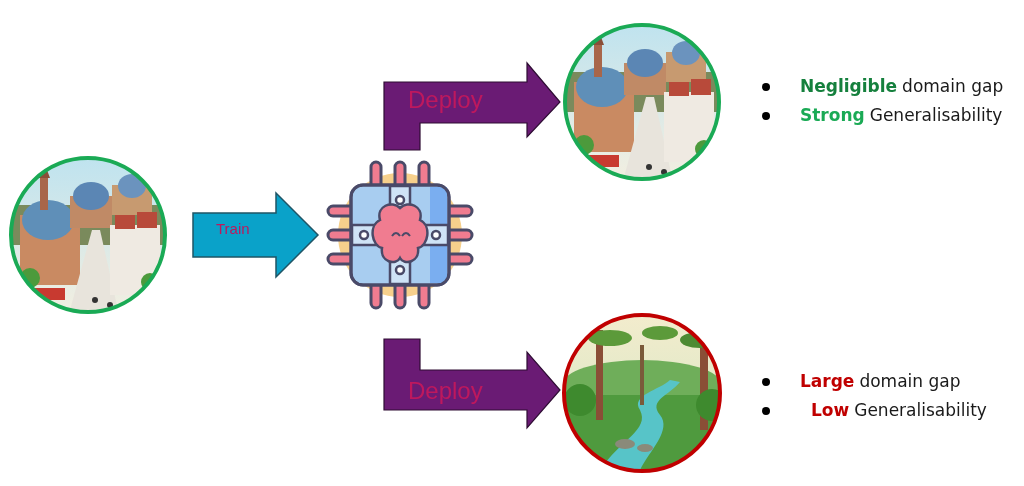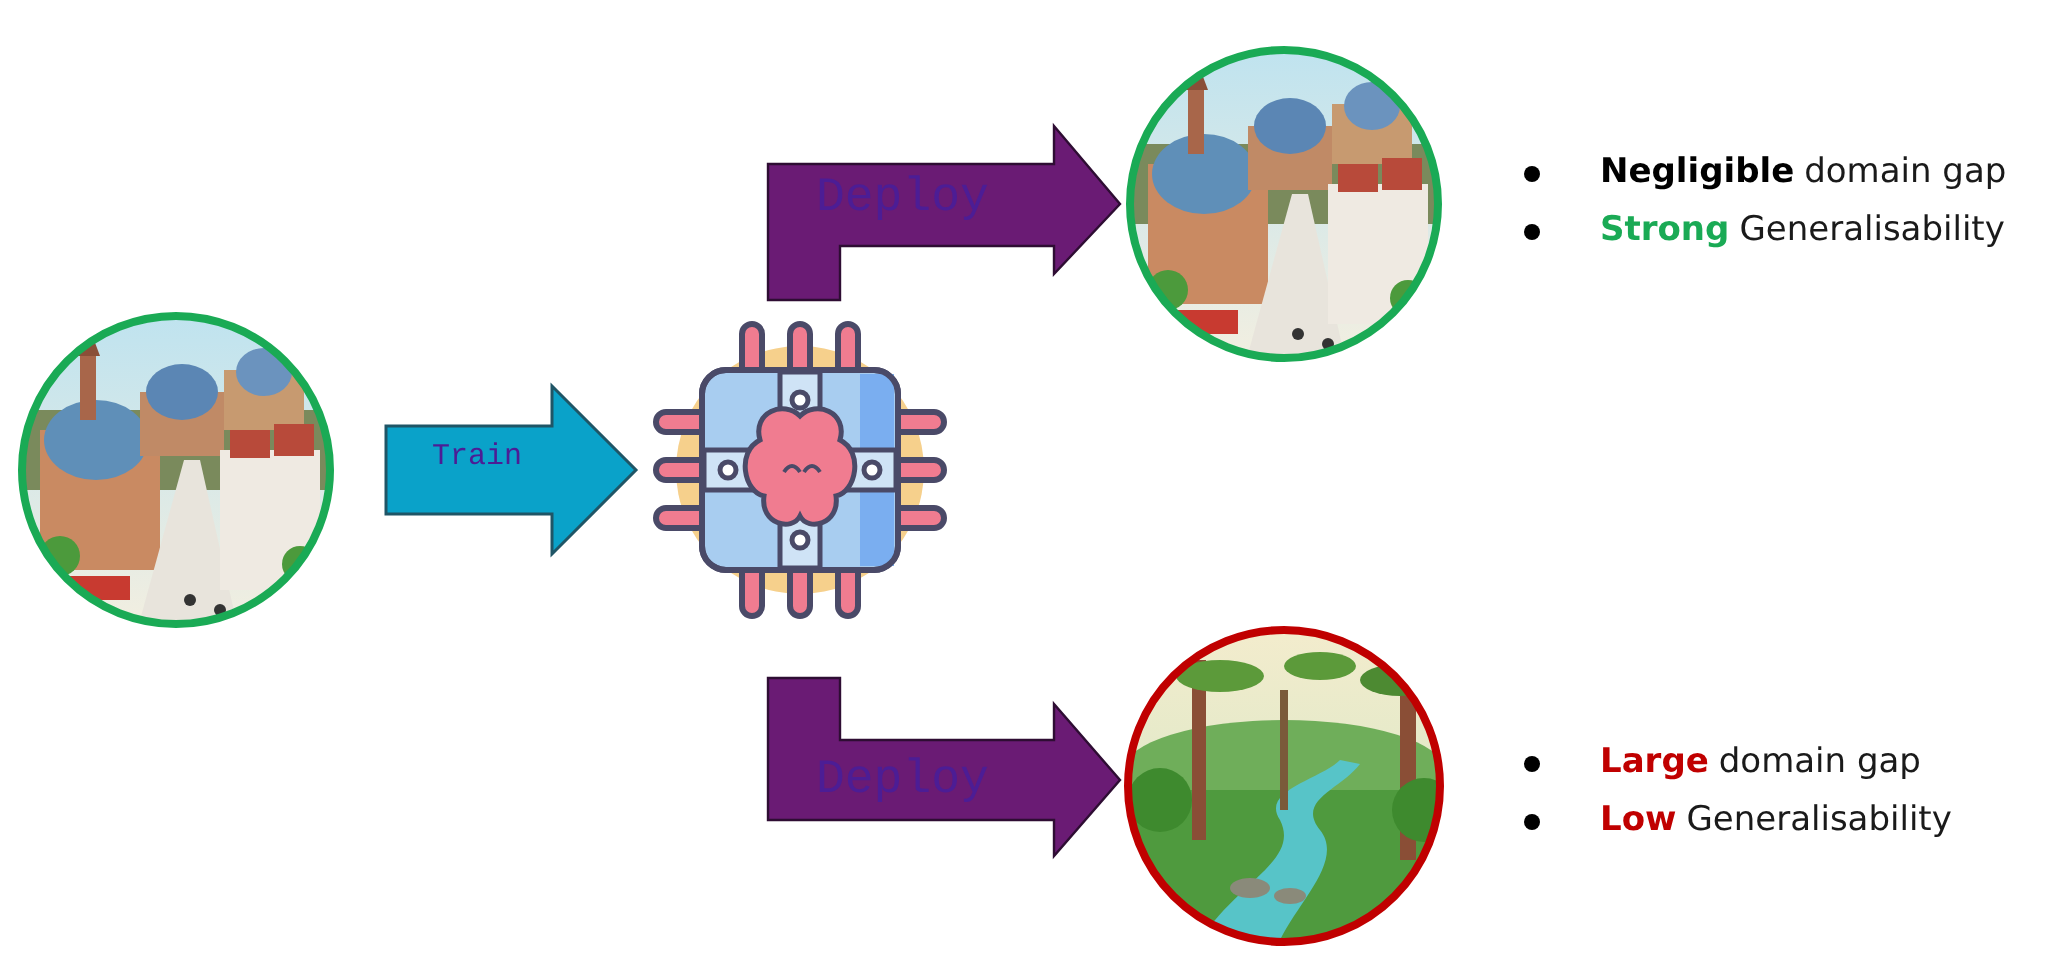--- a/index.html
+++ b/index.html
@@ -1,19 +1,19 @@
 <!DOCTYPE html>
 <html><head>
 <meta charset="utf-8">
 <style>
   html, body { margin: 0; padding: 0; background: #ffffff; }
   body { width: 1024px; height: 486px; position: relative; overflow: hidden;
          font-family: "Liberation Sans", sans-serif; }
   svg.full { position: absolute; left: 0; top: 0; }
-  .arrow-label { position: absolute; color: #4c1d95; font-family: Liberation Mono, monospace; }
+  .arrow-label { position: absolute; color: #be185d; font-family: Liberation Sans, sans-serif; }
   .bullets { position: absolute; font-family: "DejaVu Sans", sans-serif; font-size: 17px; color: #1a1a1a; line-height: 29px; }
   .bullets .row { display: flex; align-items: center; white-space: nowrap; }
   .bullets .dot { display: inline-block; width: 8px; height: 8px; border-radius: 50%; background: #000; margin-right: 30px; }
   .bullets .kw { font-weight: bold; margin-right: 5px; }
 </style>
 </head>
 <body>
 
 <svg class="full" width="1024" height="486" viewBox="0 0 1024 486">
   <defs>
@@ -156,34 +156,34 @@
   </g>
 </svg>
 
 <div class="arrow-label" style="left:216px; top:220px; font-size:15px;">Train</div>
 <div class="arrow-label" style="left:408px; top:86px; font-size:24px;">Deploy</div>
 <div class="arrow-label" style="left:408px; top:377px; font-size:24px;">Deploy</div>
 
 <div class="bullets" style="left:762px; top:72px;">
   <div class="row">
     <span class="dot"></span>
-    <span class="kw" style="color:#000000;">Negligible</span>
+    <span class="kw" style="color:#15803d;">Negligible</span>
     <span>domain gap</span>
   </div>
   <div class="row">
     <span class="dot"></span>
     <span class="kw" style="color:#1aaa55;">Strong</span>
     <span>Generalisability</span>
   </div>
 </div>
 
 <div class="bullets" style="left:762px; top:367px;">
   <div class="row">
     <span class="dot"></span>
     <span class="kw" style="color:#c00000;text-align:right;">Large</span>
     <span>domain gap</span>
   </div>
   <div class="row">
     <span class="dot"></span>
-    <span class="kw" style="color:#c00000;">Low</span>
+    <span class="kw" style="color:#c00000;margin-left:11px;">Low</span>
     <span>Generalisability</span>
   </div>
 </div>
 
 </body></html>

